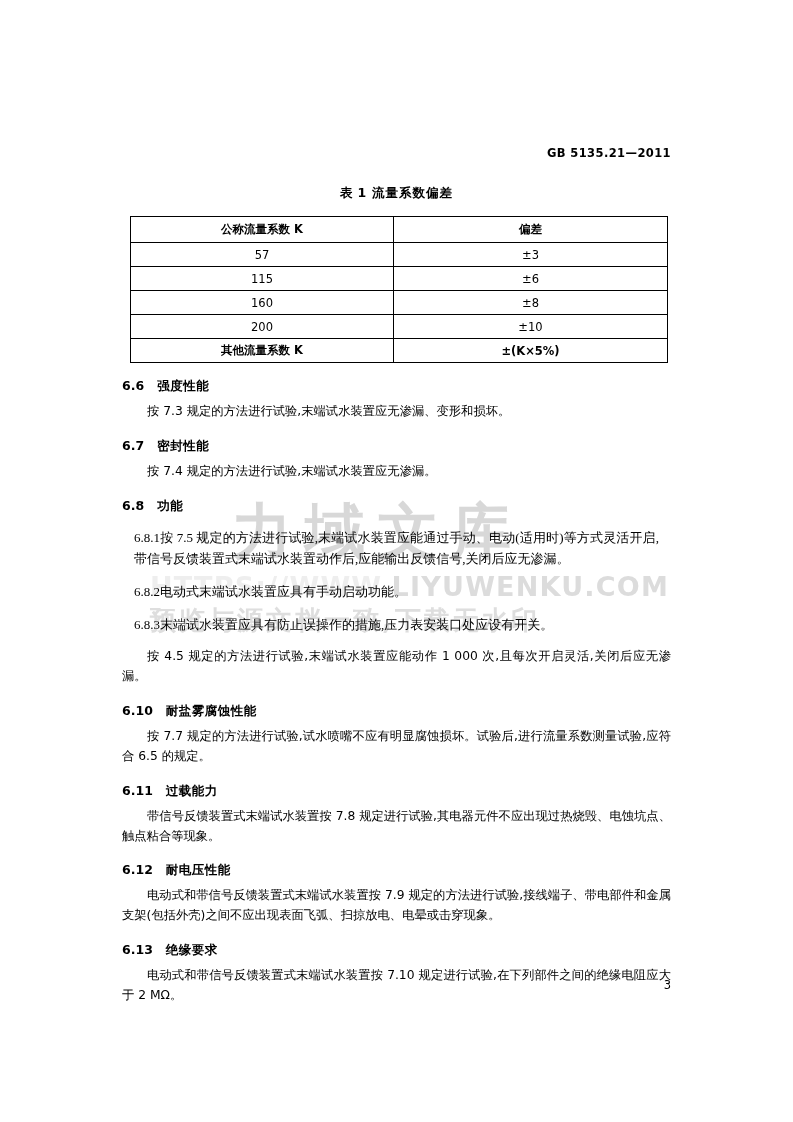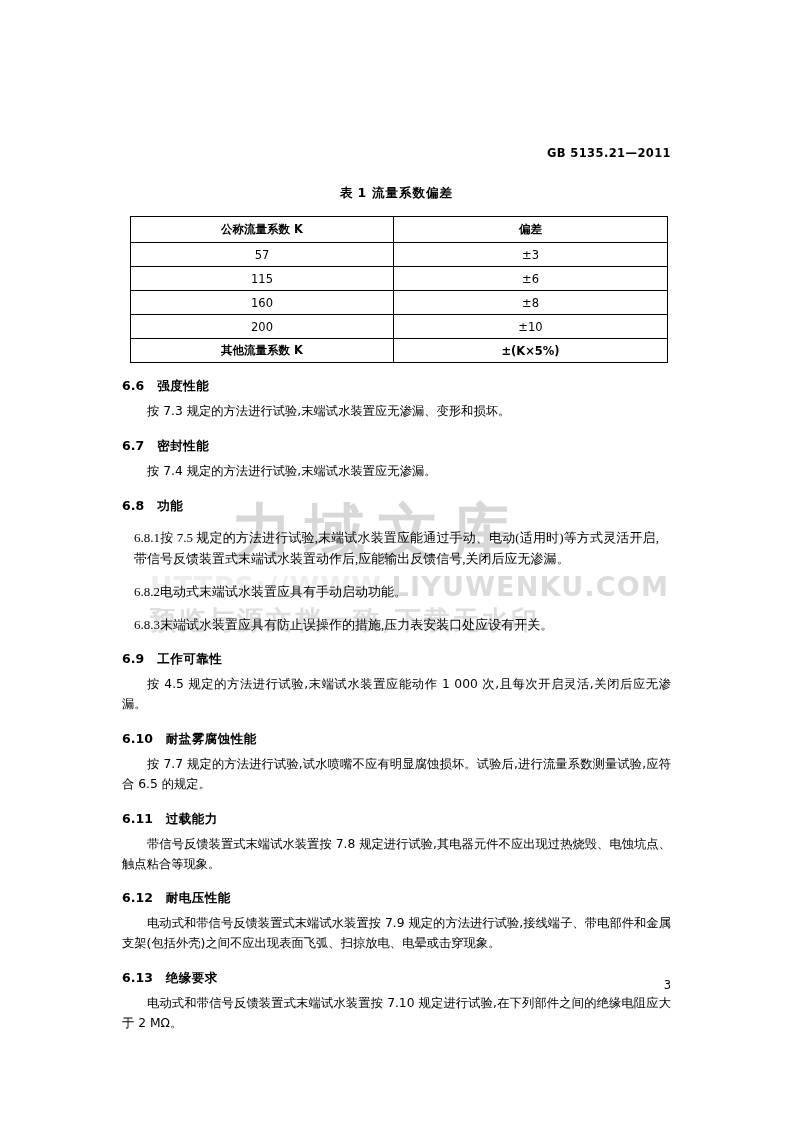--- a/index.html
+++ b/index.html
@@ -196,21 +196,20 @@
     <p class="para indent">按 7.3 规定的方法进行试验,末端试水装置应无渗漏、变形和损坏。</p>
 
     <div class="clause-head"><span class="num">6.7</span><span>密封性能</span></div>
     <p class="para indent">按 7.4 规定的方法进行试验,末端试水装置应无渗漏。</p>
 
     <div class="clause-head"><span class="num">6.8</span><span>功能</span></div>
     <p class="sub-para"><span class="num">6.8.1</span><span>按 7.5 规定的方法进行试验,末端试水装置应能通过手动、电动(适用时)等方式灵活开启,带信号反馈装置式末端试水装置动作后,应能输出反馈信号,关闭后应无渗漏。</span></p>
     <p class="sub-para"><span class="num">6.8.2</span><span>电动式末端试水装置应具有手动启动功能。</span></p>
     <p class="sub-para"><span class="num">6.8.3</span><span>末端试水装置应具有防止误操作的措施,压力表安装口处应设有开关。</span></p>
 
-    <div class="clause-head"><span class="num">6.9</span><span>工作可靠性</span></div>
     <p class="para indent">按 4.5 规定的方法进行试验,末端试水装置应能动作 1 000 次,且每次开启灵活,关闭后应无渗漏。</p>
 
     <div class="clause-head"><span class="num">6.10</span><span>耐盐雾腐蚀性能</span></div>
     <p class="para indent">按 7.7 规定的方法进行试验,试水喷嘴不应有明显腐蚀损坏。试验后,进行流量系数测量试验,应符合 6.5 的规定。</p>
 
     <div class="clause-head"><span class="num">6.11</span><span>过载能力</span></div>
     <p class="para indent">带信号反馈装置式末端试水装置按 7.8 规定进行试验,其电器元件不应出现过热烧毁、电蚀坑点、触点粘合等现象。</p>
 
     <div class="clause-head"><span class="num">6.12</span><span>耐电压性能</span></div>
     <p class="para indent">电动式和带信号反馈装置式末端试水装置按 7.9 规定的方法进行试验,接线端子、带电部件和金属支架(包括外壳)之间不应出现表面飞弧、扫掠放电、电晕或击穿现象。</p>

